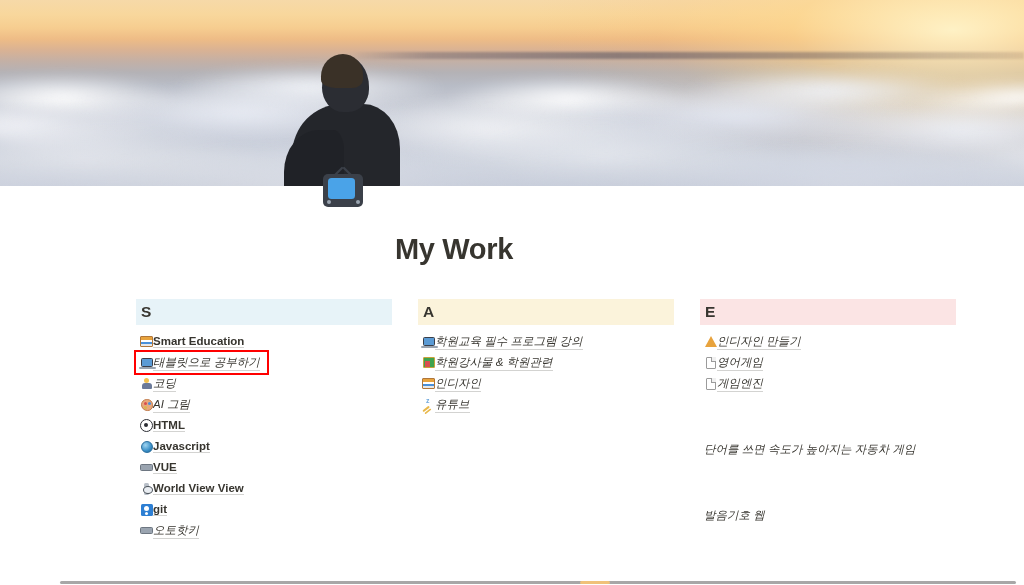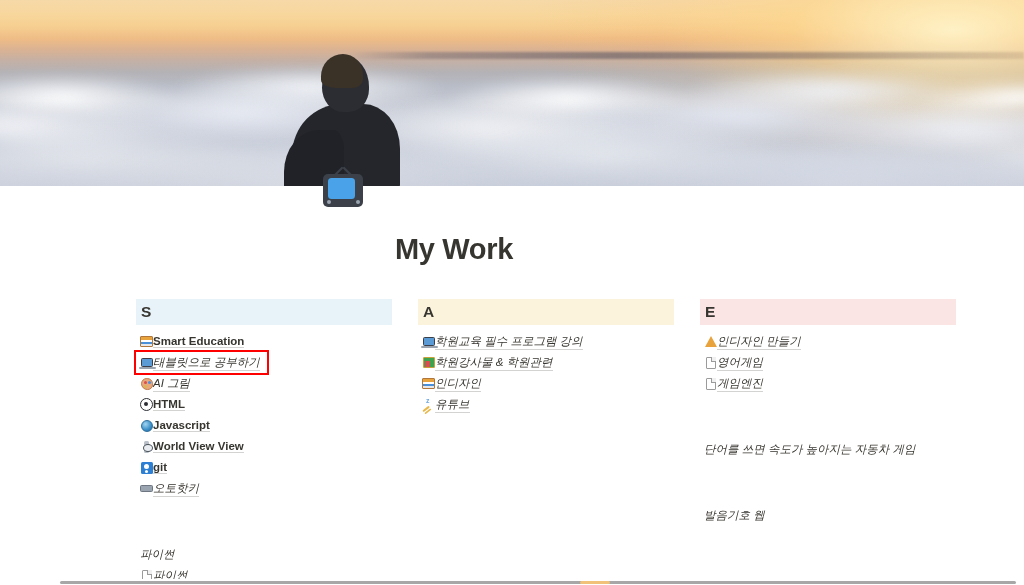--- a/index.html
+++ b/index.html
@@ -288,20 +288,26 @@
         <span class="lbl">Smart Education</span>
       </div>
 
       <div class="item link kr highlighted">
         <span class="ico">
             <span class="g-laptop"></span>
           </span>
         <span class="lbl">태블릿으로 공부하기</span>
       </div>
 
+      <div class="item link kr">
+        <span class="ico">
+            <span class="g-person"></span>
+          </span>
+        <span class="lbl">코딩</span>
+      </div>
 
       <div class="item link kr">
         <span class="ico">
             <span class="g-palette"></span>
           </span>
         <span class="lbl">AI 그림</span>
       </div>
 
       <div class="item link">
         <span class="ico">
@@ -310,20 +316,26 @@
         <span class="lbl">HTML</span>
       </div>
 
       <div class="item link">
         <span class="ico">
             <span class="g-js"></span>
           </span>
         <span class="lbl">Javascript</span>
       </div>
 
+      <div class="item link">
+        <span class="ico">
+            <span class="g-keyboard"></span>
+          </span>
+        <span class="lbl">VUE</span>
+      </div>
 
       <div class="item link">
         <span class="ico">
             <span class="g-watch"></span>
           </span>
         <span class="lbl">World View View</span>
       </div>
 
       <div class="item link">
         <span class="ico">

